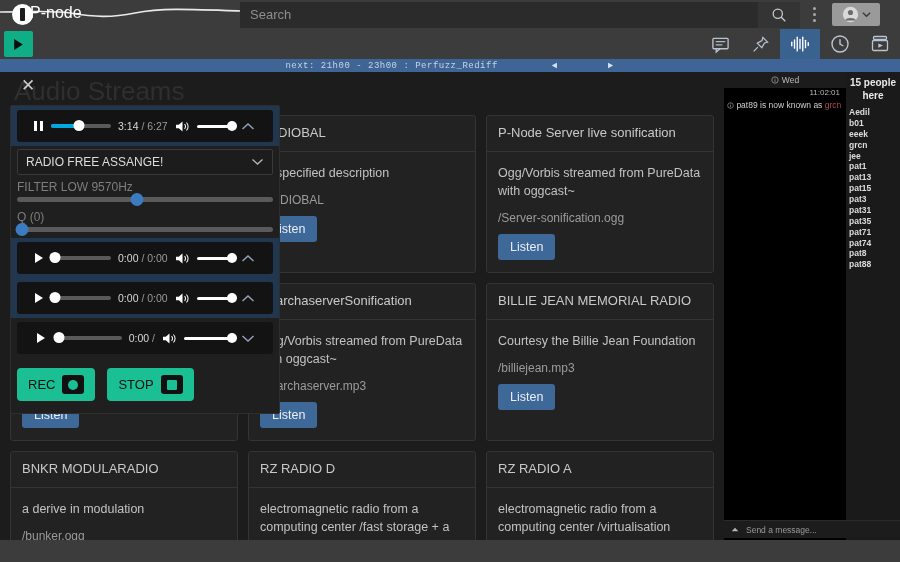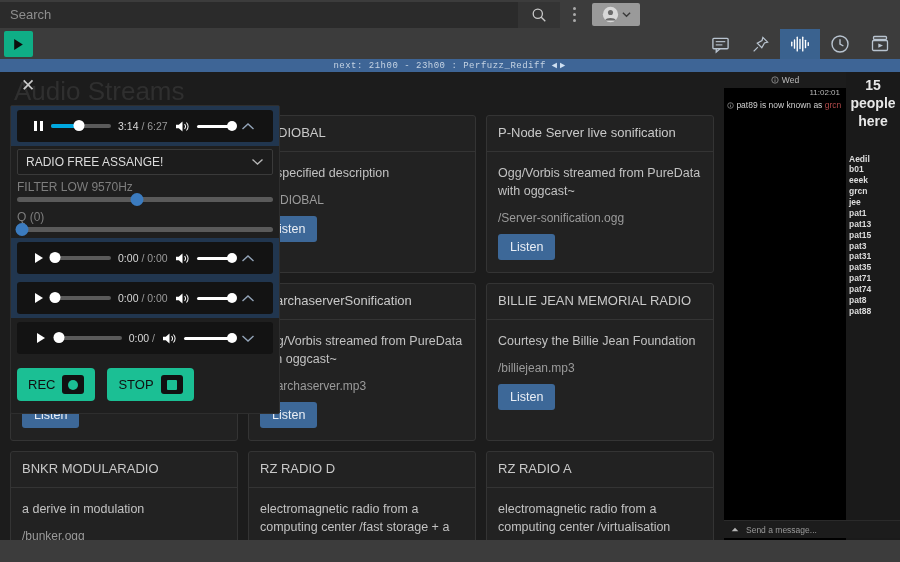--- a/index.html
+++ b/index.html
@@ -72,21 +72,21 @@
     width:40px; height:30px; display:flex; align-items:center; justify-content:center;
     cursor:pointer;
   }
   .nav-icon.active { background:#3a628f; }
 
   
   .schedule {
     position:absolute; left:0; top:59px; width:900px; height:13px;
     background:#3e6596; color:#c6d4e4; font-size:9px;
     font-family:"Liberation Mono", monospace;
-    display:flex; align-items:center; justify-content:center; letter-spacing:0.5px;
+    display:flex; align-items:center; justify-content:center; letter-spacing:0.5px;gap:48px;
   }
   .sched-arrow { cursor:pointer; padding:0 1px; color:#cfe0f2; }
 
   
   .main {
     position:absolute; left:0; top:72px; width:724px; height:468px;
     background:#1c1c1c; overflow:hidden;
   }
   .page-title {
     padding:4px 14px 8px 14px; font-size:26px; color:#2f2f2f; font-weight:normal;
@@ -123,22 +123,22 @@
   .chat-daybar {
     height:16px; background:#1c1c1c; display:flex; align-items:center;
     justify-content:center; gap:3px; font-size:8.5px; color:#bcbcbc;
   }
   .chat-msgs { flex:1; padding:0 3px; background:#000; }
   .chat-time { text-align:right; font-size:8px; color:#b7b7b7; padding-right:3px; }
   .chat-msg { font-size:8.5px; color:#cfcfcf; line-height:1.45; margin-top:2px; }
   .chat-msg .nick { color:#b04a4a; }
   .chat-right { width:54px; background:#1a1a1a; padding:4px 3px; }
   .people-count {
-    font-size:14px; color:#e8e8e8; font-weight:bold; text-align:center;
-    line-height:1.3; margin-bottom:23px;
+    font-size:10px; color:#e8e8e8; font-weight:bold; text-align:center;
+    line-height:1.3; margin-bottom:5px;
   }
   .people-list { display:flex; flex-direction:column; }
   .person { font-size:8.5px; color:#dcdcdc; font-weight:bold; line-height:1.28; }
   .chat-input-row {
     position:absolute; left:0; bottom:24px; width:176px; height:18px;
     background:#1c1c1c; display:flex; align-items:center; gap:6px; padding:8px 6px;
     border-top:1px solid #2a2a2a;
   }
   .chat-placeholder { font-size:8.5px; color:#9a9a9a; }
 
@@ -208,20 +208,29 @@
   .bottom-strip {
     position:absolute; left:0; bottom:0; width:900px; height:22px; background:#3c3c3c;
   }
 </style>
 </head>
 <body>
 
 <div id="app">
 
   <div class="topbar">
+    <div class="logo-wrap">
+      <svg class="logo-wave" viewBox="0 0 240 29" preserveAspectRatio="none">
+        <path d="M0,12 C30,12 50,10 70,13 C95,17 110,18 135,13 C160,8 185,9 240,11" stroke="#e9e9e9" stroke-width="1.6" fill="none"></path>
+      </svg>
+      <div class="logo-dot">
+        <div class="logo-dot-inner"></div>
+      </div>
+      <div class="logo-text">P-node</div>
+    </div>
 
     <div class="search-box">
       <input class="search-input" placeholder="Search" style="">
       <button class="search-btn">
         <svg width="16" height="16" viewBox="0 0 16 16">
           <circle cx="6.8" cy="6.8" r="4.6" stroke="#c9c9c9" stroke-width="1.3" fill="none"></circle>
           <line x1="10.3" y1="10.3" x2="14.3" y2="14.3" stroke="#c9c9c9" stroke-width="1.3"></line>
         </svg>
       </button>
     </div>

